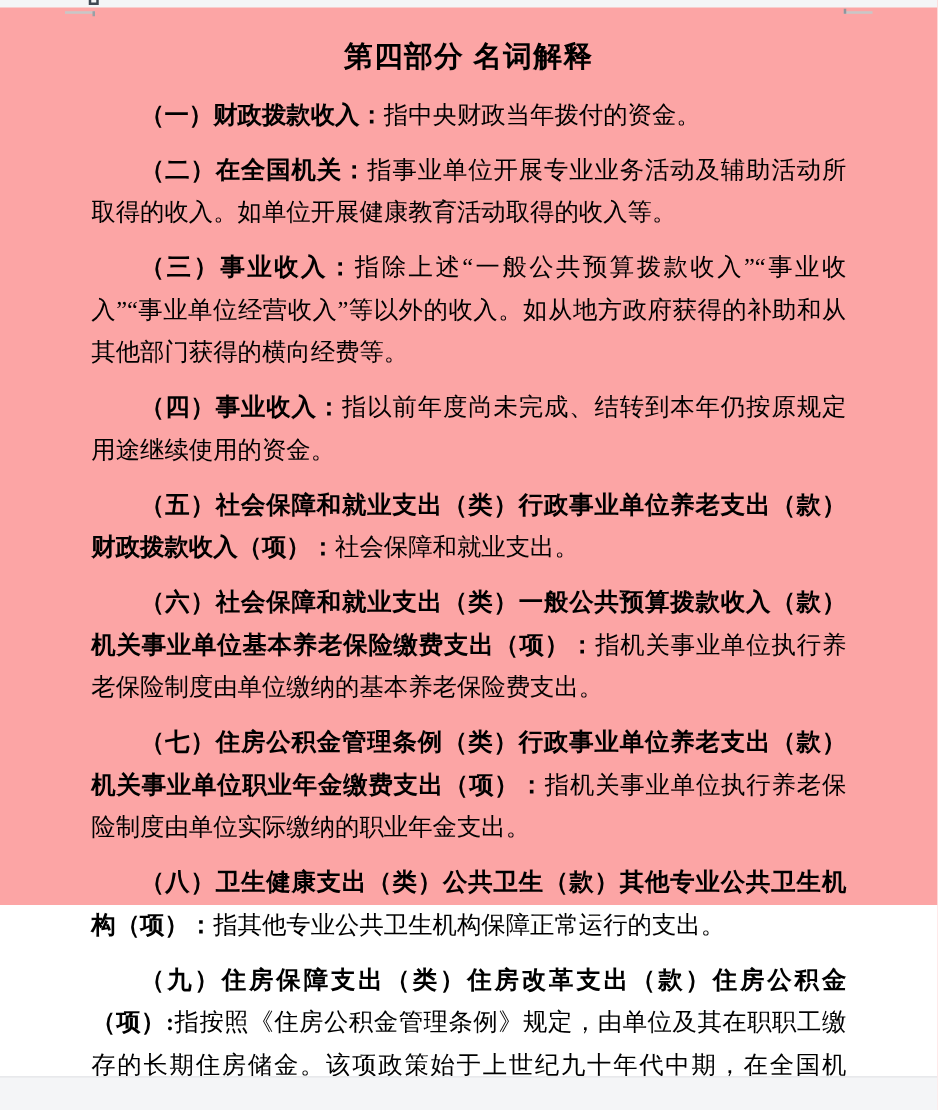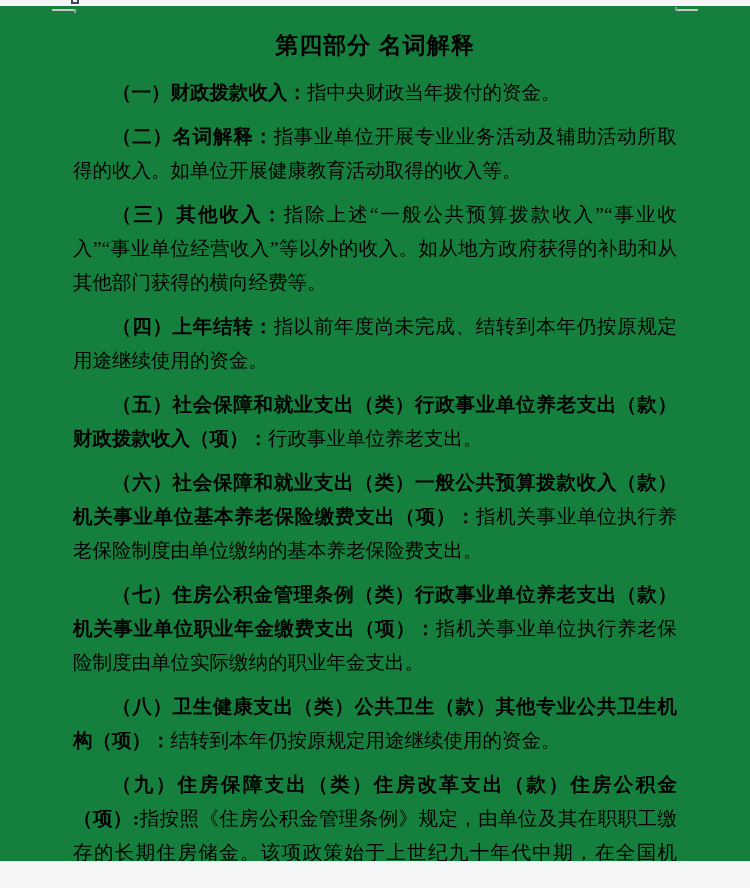--- a/index.html
+++ b/index.html
@@ -5,21 +5,21 @@
   html, body {
     margin: 0;
     padding: 0;
     width: 750px;
     height: 888px;
     overflow: hidden;
     background: #ffffff;
     font-family: "Liberation Serif", serif;
     color: #000000;
   }
-  .stage { position: relative; width: 750px; height: 888px; background: #15803d; }
+  .stage { position: relative; width: 750px; height: 724px; background: #fca5a5; }
 
   
   .top-bar {
     position: absolute; left: 0; top: 0; width: 750px; height: 6px;
     background: #f4f5f7;
   }
   .bottom-bar {
     position: absolute; left: 0; top: 861px; width: 750px; height: 27px;
     background: #f4f5f7; border-top: 1px solid #e4e5e7; box-sizing: border-box;
   }
@@ -76,32 +76,32 @@
     <div class="square-marker"></div>
     <div class="ruler-mark ruler-mark-left"></div>
     <div class="ruler-mark ruler-mark-right"></div>
   </div>
 
   <div class="content">
     <h1 class="doc-title">第四部分 名词解释</h1>
 
     <p class="para first"><span class="term">（一）财政拨款收入：</span><span class="definition">指中央财政当年拨付的资金。</span></p>
 
-    <p class="para"><span class="term">（二）名词解释：</span><span class="definition">指事业单位开展专业业务活动及辅助活动所取得的收入。如单位开展健康教育活动取得的收入等。</span></p>
+    <p class="para"><span class="term">（二）在全国机关：</span><span class="definition">指事业单位开展专业业务活动及辅助活动所取得的收入。如单位开展健康教育活动取得的收入等。</span></p>
 
-    <p class="para"><span class="term">（三）其他收入：</span><span class="definition">指除上述“一般公共预算拨款收入”“事业收入”“事业单位经营收入”等以外的收入。如从地方政府获得的补助和从其他部门获得的横向经费等。</span></p>
+    <p class="para"><span class="term">（三）事业收入：</span><span class="definition">指除上述“一般公共预算拨款收入”“事业收入”“事业单位经营收入”等以外的收入。如从地方政府获得的补助和从其他部门获得的横向经费等。</span></p>
 
-    <p class="para"><span class="term">（四）上年结转：</span><span class="definition">指以前年度尚未完成、结转到本年仍按原规定用途继续使用的资金。</span></p>
+    <p class="para"><span class="term">（四）事业收入：</span><span class="definition">指以前年度尚未完成、结转到本年仍按原规定用途继续使用的资金。</span></p>
 
-    <p class="para"><span class="term">（五）社会保障和就业支出（类）行政事业单位养老支出（款）财政拨款收入（项）：</span><span class="definition">行政事业单位养老支出。</span></p>
+    <p class="para"><span class="term">（五）社会保障和就业支出（类）行政事业单位养老支出（款）财政拨款收入（项）：</span><span class="definition">社会保障和就业支出。</span></p>
 
     <p class="para"><span class="term">（六）社会保障和就业支出（类）一般公共预算拨款收入（款）机关事业单位基本养老保险缴费支出（项）：</span><span class="definition">指机关事业单位执行养老保险制度由单位缴纳的基本养老保险费支出。</span></p>
 
     <p class="para"><span class="term">（七）住房公积金管理条例（类）行政事业单位养老支出（款）机关事业单位职业年金缴费支出（项）：</span><span class="definition">指机关事业单位执行养老保险制度由单位实际缴纳的职业年金支出。</span></p>
 
-    <p class="para"><span class="term">（八）卫生健康支出（类）公共卫生（款）其他专业公共卫生机构（项）：</span><span class="definition">结转到本年仍按原规定用途继续使用的资金。</span></p>
+    <p class="para"><span class="term">（八）卫生健康支出（类）公共卫生（款）其他专业公共卫生机构（项）：</span><span class="definition">指其他专业公共卫生机构保障正常运行的支出。</span></p>
 
     <p class="para"><span class="term">（九）住房保障支出（类）住房改革支出（款）住房公积金（项）:</span><span class="definition">指按照《住房公积金管理条例》规定，由单位及其在职职工缴存的长期住房储金。该项政策始于上世纪九十年代中期，在全国机关、企事</span></p>
   </div>
 
   <div class="bottom-bar"></div>
 
 </div>
 
 </body></html>

